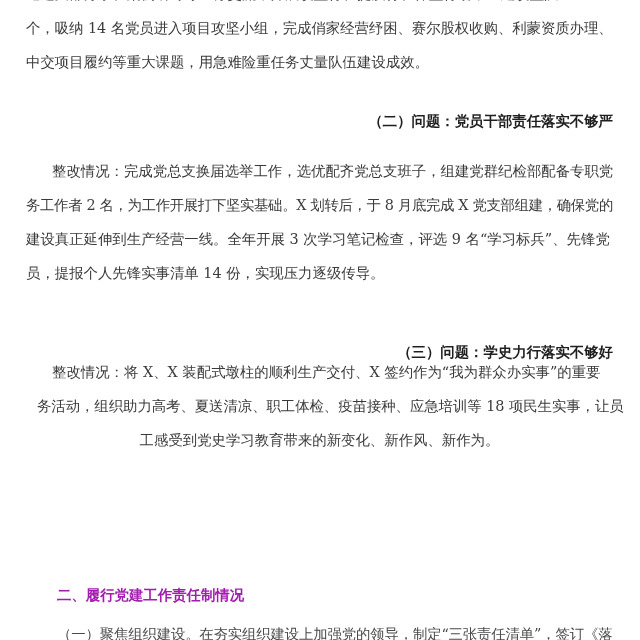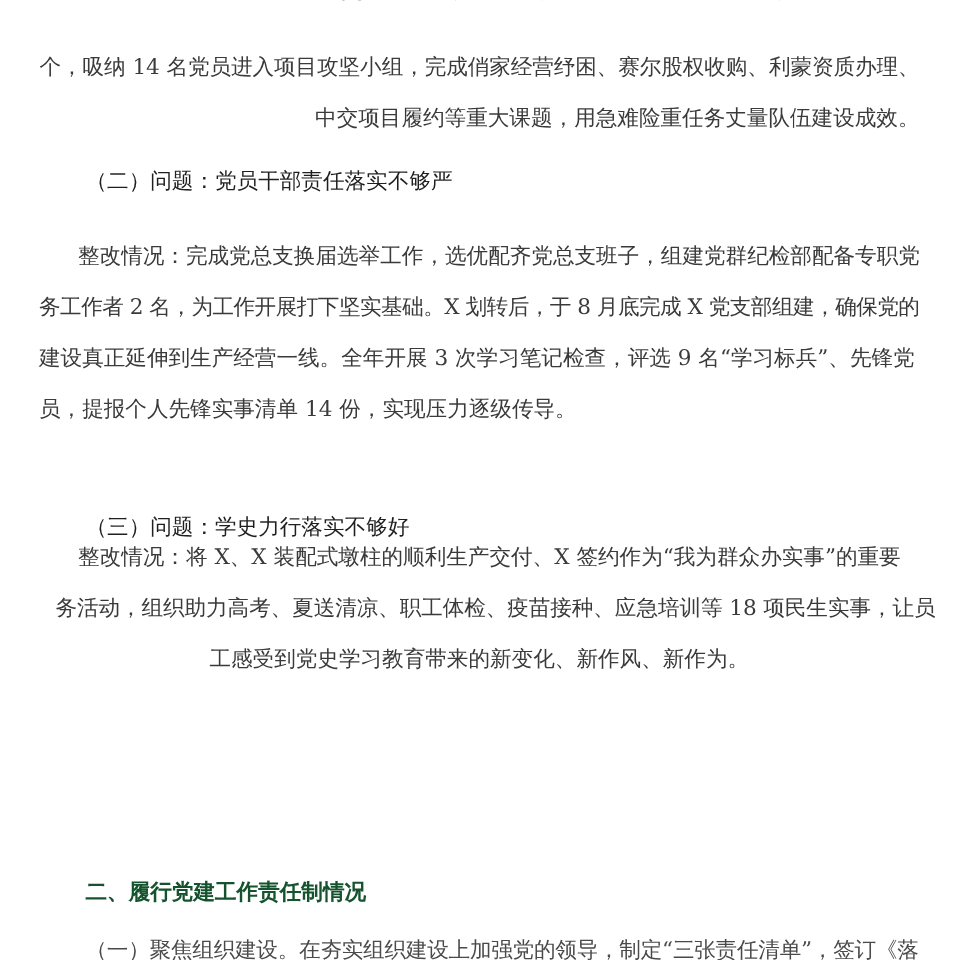--- a/index.html
+++ b/index.html
@@ -42,30 +42,31 @@
     display: block;
   }
 
   
   .indent {
     padding-left: 26px;
   }
 
   
   .heading-sub {
-    font-weight: normal;
+    font-weight: bold;
     color: #1f1f1f;
     padding-left: 31px;
     letter-spacing: 0.6px;
+    text-align: right;
   }
 
   
   .heading-main {
     font-weight: bold;
-    color: #14532d;
+    color: #a21caf;
     padding-left: 31px;
     letter-spacing: 0.6px;
   }
 
   
   .clip-top {
     position: absolute;
     left: 26px;
     top: -23px;
     width: 587px;
@@ -92,21 +93,21 @@
 </style>
 </head>
 <body>
 
 <div id="page">
 
   <div class="clip-top">
     <div class="line last faint" style="letter-spacing: 0px;">通过支部分享、案例研讨等业务交流，开展攻坚行、提质行、保型行动，组建攻坚队X</div>
   </div>
 
-  <div class="blk" style="top:28px;text-align:right;">
+  <div class="blk" style="top:11px;">
     <div class="line last" style="letter-spacing: -0.048px;">个，吸纳 14 名党员进入项目攻坚小组，完成俏家经营纾困、赛尔股权收购、利蒙资质办理、</div>
     <div class="line last" style="letter-spacing: 0px;">中交项目履约等重大课题，用急难险重任务丈量队伍建设成效。</div>
   </div>
 
   <div class="blk" style="top:104px;">
     <div class="line last heading-sub" style="letter-spacing: 0px;">（二）问题：党员干部责任落实不够严</div>
   </div>
 
   <div class="blk" style="top:154px;">
     <div class="line last indent" style="letter-spacing: 0px;">整改情况：完成党总支换届选举工作，选优配齐党总支班子，组建党群纪检部配备专职党</div>

